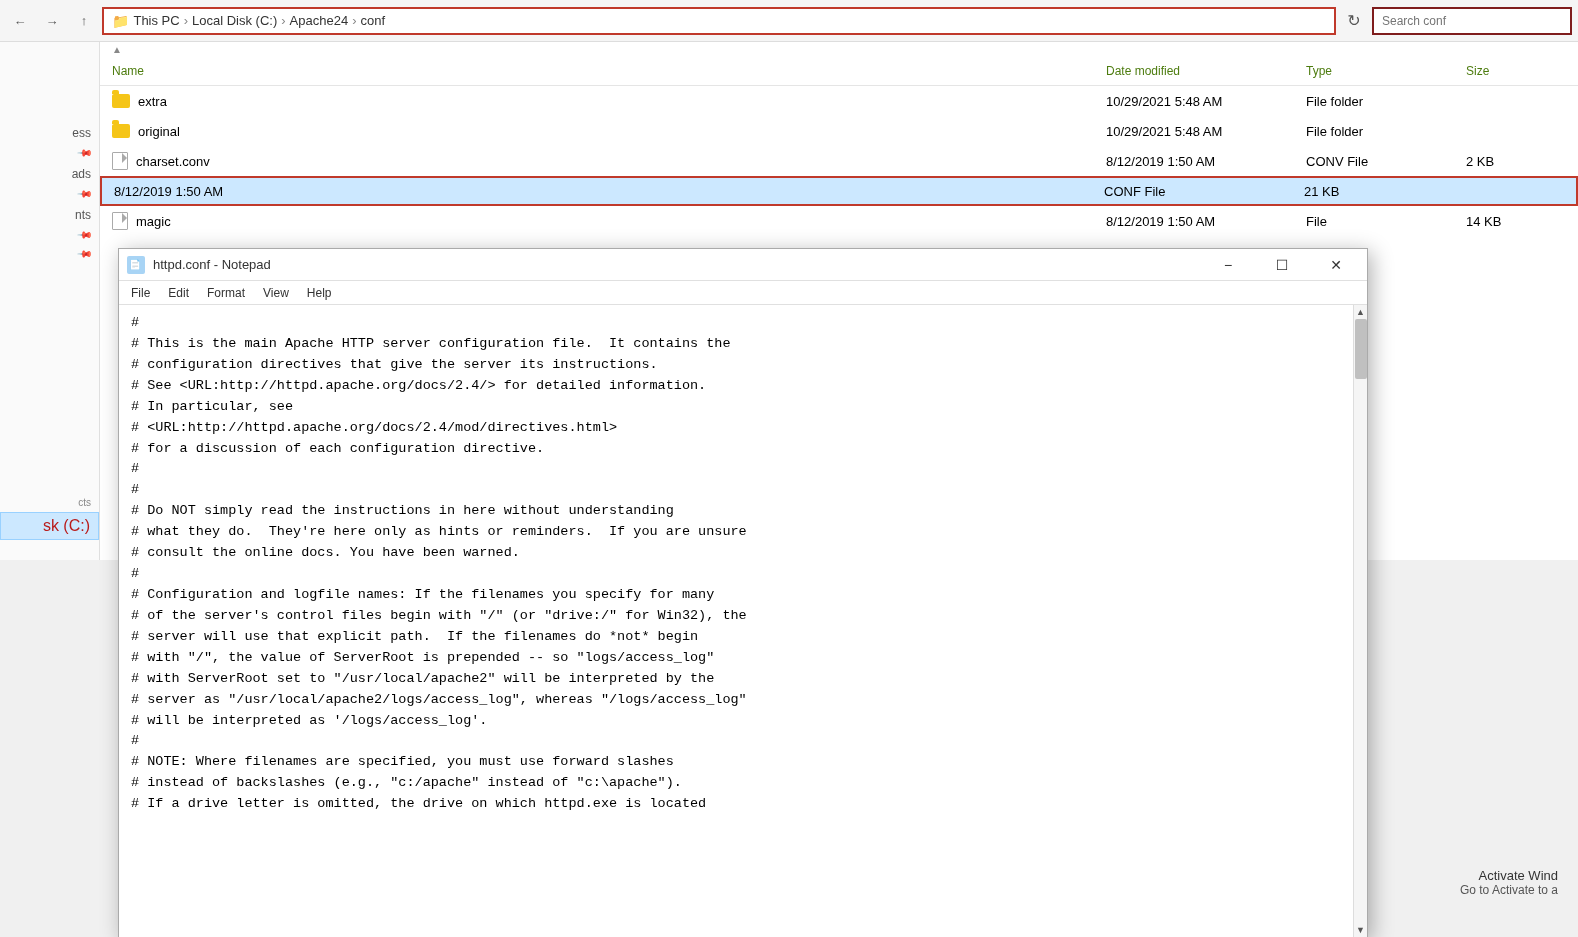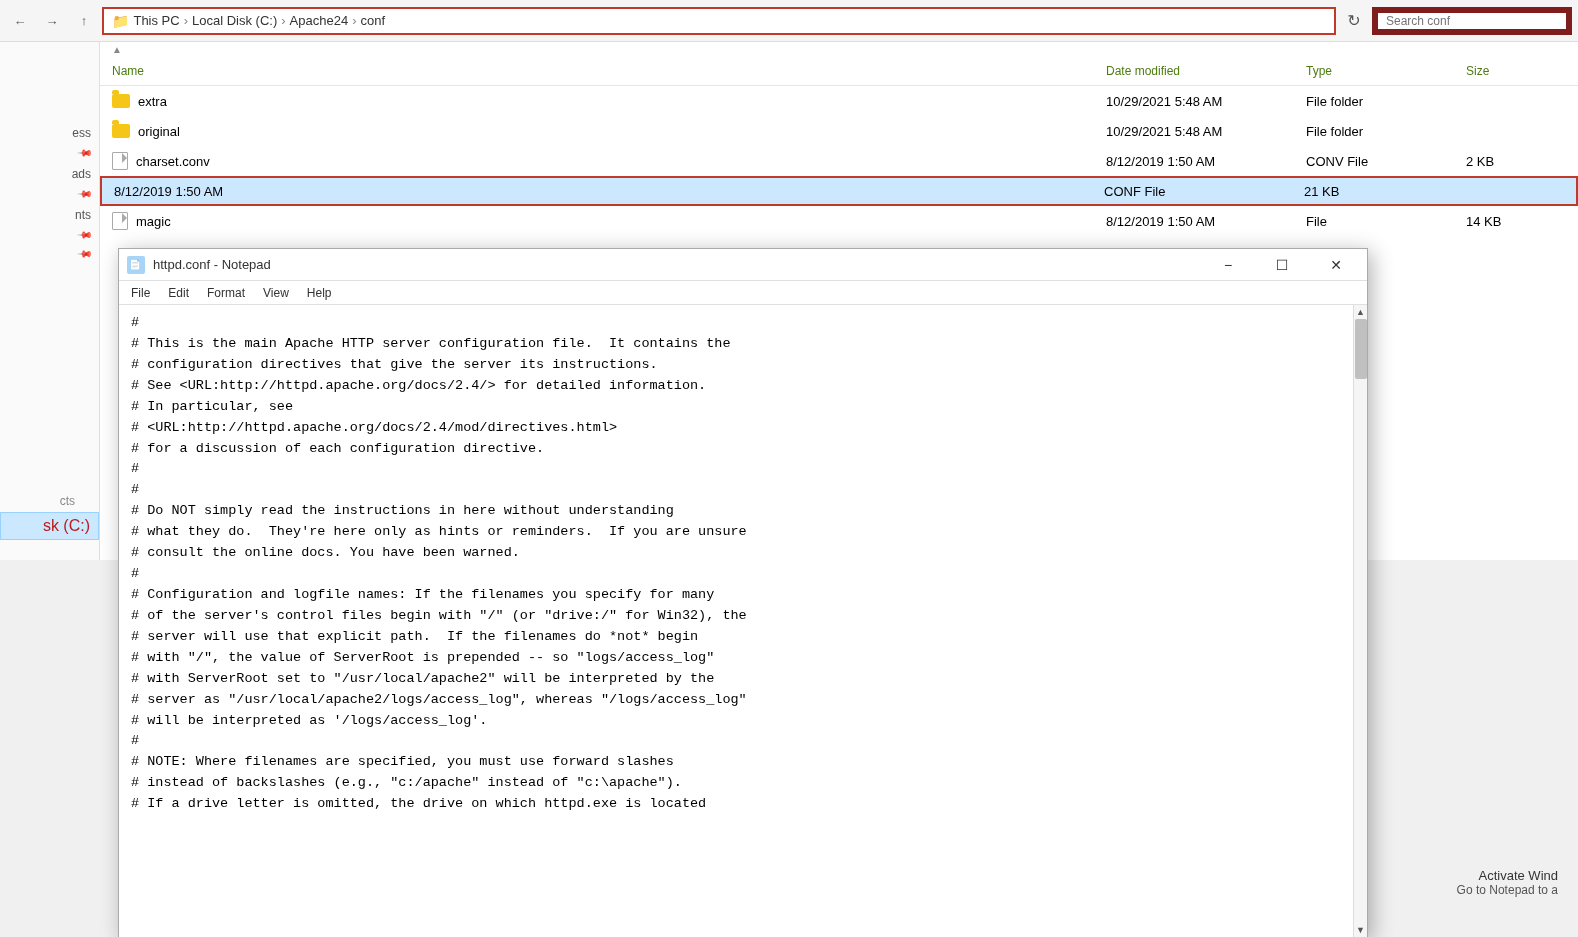--- a/index.html
+++ b/index.html
@@ -56,21 +56,21 @@
       background: none; border: none;
       cursor: pointer;
       color: #555;
       font-size: 16px;
       display: flex; align-items: center; justify-content: center;
     }
 
     .search-box {
       width: 200px;
       height: 28px;
-      border: 6px solid #7f1d1d;
+      border: 2px solid #7f1d1d;
       padding: 0 8px;
       font-size: 12px;
       color: #aaa;
       background: #fff;
     }
 
     
     .explorer-body {
       display: flex;
       flex: 1;
@@ -375,21 +375,21 @@
       </div>
       <div class="sidebar-text-item">nts</div>
       <div class="sidebar-text-item">
         <span class="pin-icon">📌</span>
       </div>
       <div class="sidebar-text-item">
         <span class="pin-icon">📌</span>
       </div>
       <div style="flex:1;"></div>
       <div style="margin-bottom: 20px;">
-        <div style="font-size:12px;color:#888;padding:4px 24px;text-align:right;">cts</div>
+        <div style="font-size:10px;color:#888;padding:4px 8px;text-align:right;">cts</div>
         <div class="local-disk-item">sk (C:)</div>
       </div>
     </div>
 
     <div class="file-list-area">
 
       <div style="display:flex;align-items:center;height:14px;padding-left:12px;">
         <span style="font-size:10px;color:#888;">▲</span>
       </div>
 
@@ -502,14 +502,14 @@
         <div class="scroll-thumb"></div>
       </div>
       <div class="scroll-arrow">▼</div>
     </div>
   </div>
 
 </div>
 
 <div class="activate-watermark">
   <div class="line1">Activate Wind</div>
-  <div class="line2">Go to Notepad to a</div>
+  <div class="line2">Go to Activate to a</div>
 </div>
 
 </body></html>

